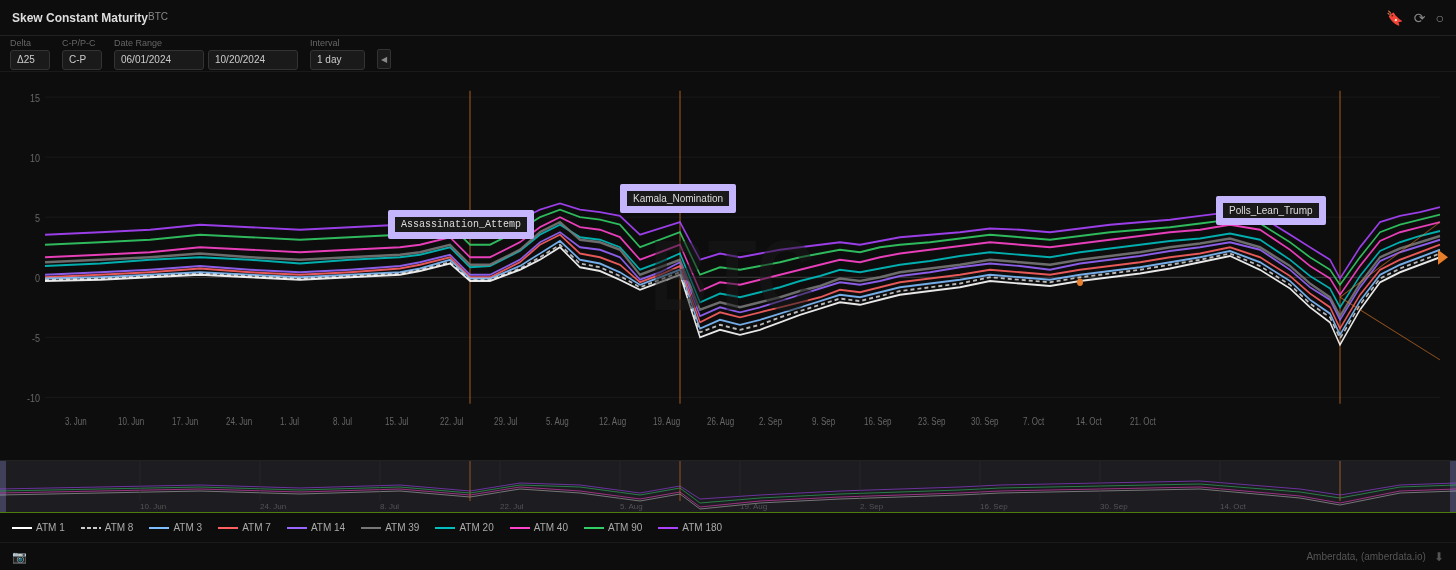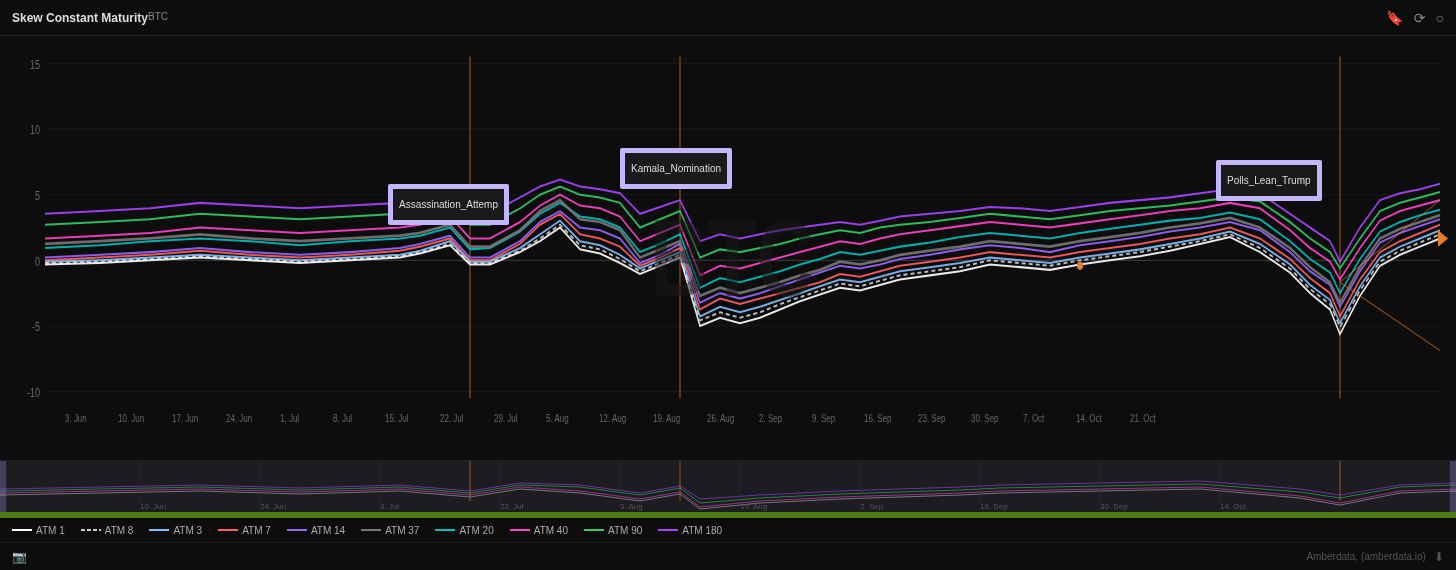--- a/index.html
+++ b/index.html
@@ -84,43 +84,43 @@
     .chart-area {
       flex: 1;
       position: relative;
       background: #0d0d0d;
       overflow: hidden;
     }
     
     .annotation-label {
       position: absolute;
       background: #1a1a1a;
-      border: 5px solid #c4b5fd;
+      border: 7px solid #c4b5fd;
       color: #ddd;
-      padding: 10px 6px;
+      padding: 2px 6px;
       font-size: 10px;
       border-radius: 2px;
       white-space: nowrap;
     }
     
     .navigator {
       height: 52px;
       background: #161616;
       border-top: 1px solid #222;
       position: relative;
       overflow: hidden;
     }
     
     .legend {
       display: flex;
       align-items: center;
       gap: 16px;
       padding: 6px 12px;
       height: 30px;
-      border-top: 6px solid #4d7c0f;
+      border-top: 1px solid #4d7c0f;
       background: #0d0d0d;
     }
     .legend-item {
       display: flex;
       align-items: center;
       gap: 4px;
     }
     .legend-label {
       color: #aaa;
       font-size: 10px;
@@ -162,20 +162,44 @@
       <span class="header-title">Skew Constant Maturity</span>
       <span class="header-subtitle">BTC</span>
     </div>
     <div class="header-icons">
       <span class="header-icon">🔖</span>
       <span class="header-icon">⟳</span>
       <span class="header-icon">○</span>
     </div>
   </div>
 
+  <div class="controls">
+    <div class="control-group">
+      <span class="control-label">Delta</span>
+      <input class="control-input small" readonly="" value="Δ25" style="">
+    </div>
+    <div class="control-group">
+      <span class="control-label">C-P/P-C</span>
+      <input class="control-input small" readonly="" value="C-P" style="">
+    </div>
+    <div class="control-group">
+      <span class="control-label">Date Range</span>
+      <div style="display:flex;gap:4px">
+        <input class="control-input date" readonly="" value="06/01/2024" style="">
+        <input class="control-input date" readonly="" value="10/20/2024" style="">
+      </div>
+    </div>
+    <div class="control-group">
+      <span class="control-label">Interval</span>
+      <input class="control-input interval" readonly="" value="1 day" style="">
+    </div>
+    <div style="width:14px;height:20px;display:flex;align-items:center;justify-content:center;background:#1a1a1a;border:1px solid #333;border-radius:2px;cursor:pointer;margin-top:11px;">
+      <span style="color:#888;font-size:8px">◀</span>
+    </div>
+  </div>
 
   <div class="chart-area">
     <div class="chart-wrapper">
       
       <svg width="100%" height="100%" viewBox="0 0 1456 310" preserveAspectRatio="none">
 
         <line x1="45" y1="20" x2="1440" y2="20" stroke="#222" stroke-width="0.5"></line>
         <line x1="45" y1="68" x2="1440" y2="68" stroke="#222" stroke-width="0.5"></line>
         <line x1="45" y1="116" x2="1440" y2="116" stroke="#222" stroke-width="0.5"></line>
         <line x1="45" y1="164" x2="1440" y2="164" stroke="#222" stroke-width="0.5"></line>
@@ -241,21 +265,21 @@
 
         <circle cx="1080" cy="168" r="3" fill="#e87d2a"></circle>
 
         <polyline fill="none" stroke="#e87d2a" stroke-width="0.8" opacity="0.6" points="1340,180 1440,120"></polyline>
         <polyline fill="none" stroke="#e87d2a" stroke-width="0.8" opacity="0.6" points="1340,180 1440,230"></polyline>
 
         <text x="650" y="190" fill="#1a1a1a" font-size="80" font-weight="bold" opacity="0.5">BTC</text>
       </svg>
 
       
-      <div class="annotation-label" style="left:388px;top:148px;">
+      <div class="annotation-label" style="left:388px;top:138px;font-family:Liberation Mono, monospace;">
         <span>Assassination_Attemp</span>
       </div>
       <div class="annotation-label" style="left:620px;top:112px;">
         <span>Kamala_Nomination</span>
       </div>
       <div class="annotation-label" style="left:1216px;top:124px;">
         <span>Polls_Lean_Trump</span>
       </div>
     </div>
   </div>
@@ -332,21 +356,21 @@
     <div class="legend-item">
       <svg width="20" height="10">
           <line x1="0" y1="5" x2="20" y2="5" stroke="#9966ff" stroke-width="2"></line>
         </svg>
       <span class="legend-label">ATM 14</span>
     </div>
     <div class="legend-item">
       <svg width="20" height="10">
           <line x1="0" y1="5" x2="20" y2="5" stroke="#777777" stroke-width="2"></line>
         </svg>
-      <span class="legend-label">ATM 37</span>
+      <span class="legend-label">ATM 39</span>
     </div>
     <div class="legend-item">
       <svg width="20" height="10">
           <line x1="0" y1="5" x2="20" y2="5" stroke="#00bfbf" stroke-width="2"></line>
         </svg>
       <span class="legend-label">ATM 20</span>
     </div>
     <div class="legend-item">
       <svg width="20" height="10">
           <line x1="0" y1="5" x2="20" y2="5" stroke="#ff44cc" stroke-width="2"></line>

